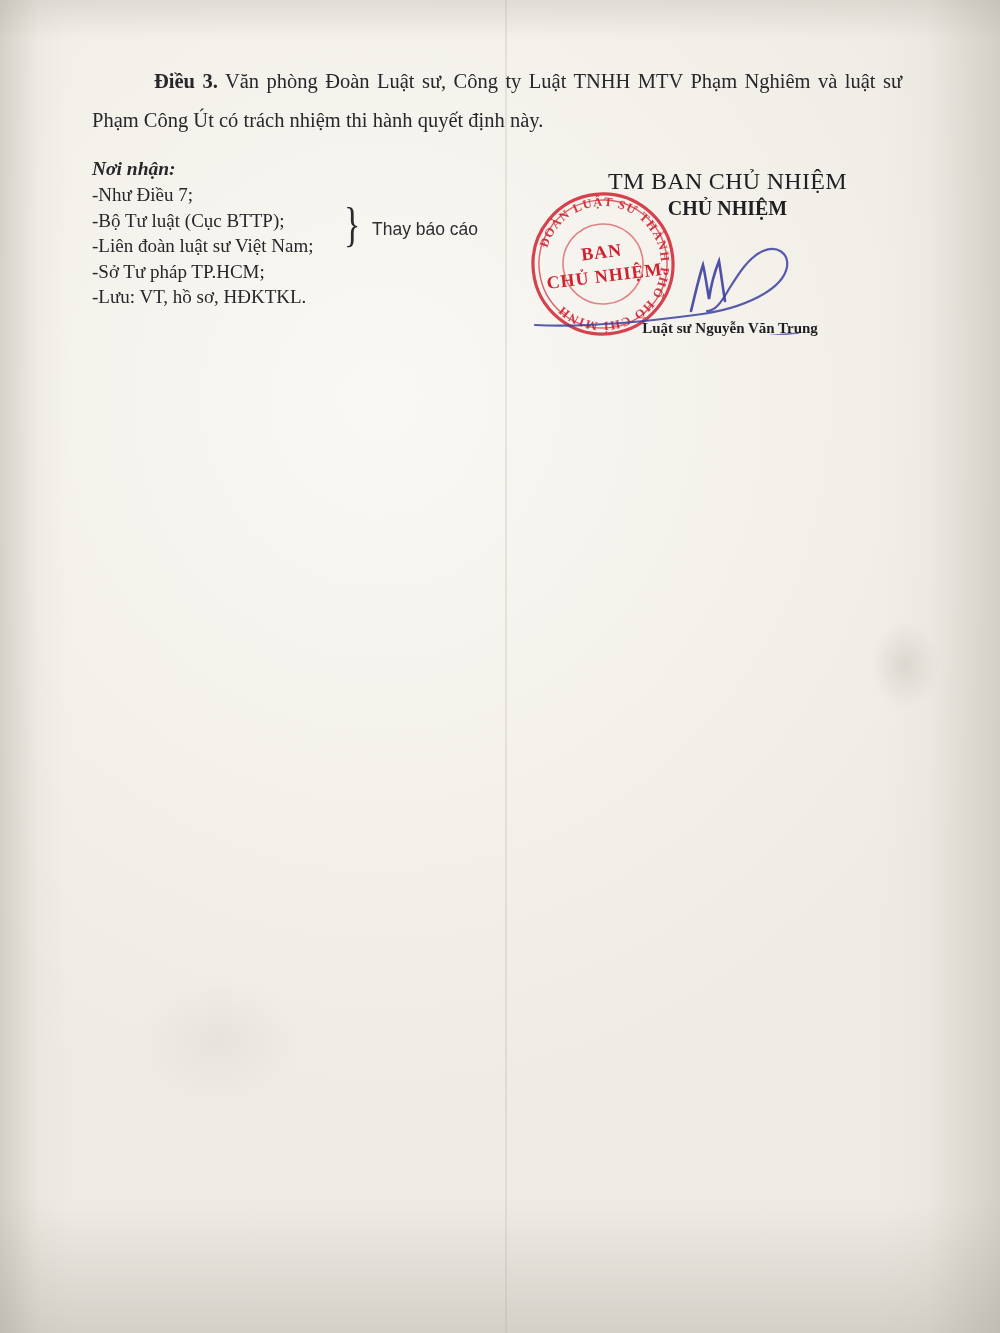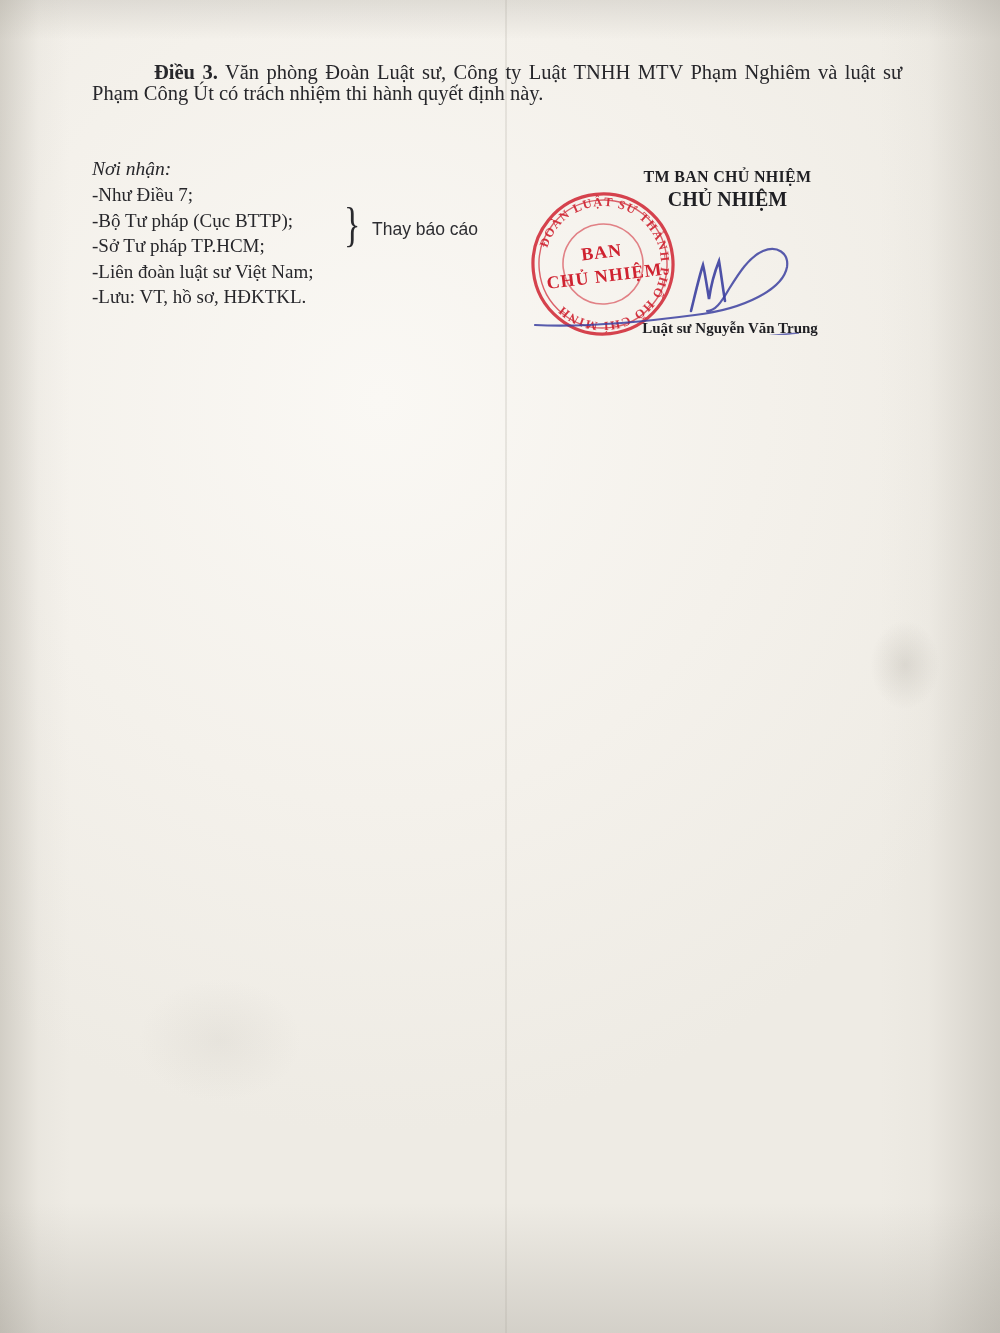--- a/index.html
+++ b/index.html
@@ -61,36 +61,36 @@
     pointer-events: none;
   }
 
   
   .article {
     position: absolute;
     left: 92px;
     top: 62px;
     width: 810px;
     font-size: 20.5px;
-    line-height: 21px;
+    line-height: 39px;
     color: #27272b;
     text-align: justify;
   }
   .article .indent { display: inline-block; width: 62px; }
   .article b { font-weight: bold; }
 
   .recipients {
     position: absolute;
     left: 92px;
     top: 158px;
     width: 330px;
     color: #27272b;
   }
   .recipients .title {
-    font-weight: normal;
+    font-weight: bold;
     font-style: italic;
     font-size: 19.5px;
     margin-bottom: 2px;
   }
   .recipients ul {
     list-style: none;
     margin: 0;
     padding: 0;
     font-size: 19px;
     line-height: 25.5px;
@@ -117,22 +117,22 @@
   
   .sig-block {
     position: absolute;
     left: 555px;
     top: 168px;
     width: 345px;
     text-align: center;
     color: #1f1f23;
   }
   .sig-block .line1 {
-    font-weight: bold;
-    font-size: 16px;
+    font-weight: normal;
+    font-size: 24px;
     letter-spacing: 0.3px;
     text-align: center;
   }
   .sig-block .line2 {
     font-weight: bold;
     font-size: 20px;
     margin-top: 2px;
   }
   .sig-name {
     position: absolute;
@@ -195,23 +195,23 @@
 
   <div class="article">
     <span class="indent"></span><b>Điều 3.</b>
     <span>Văn phòng Đoàn Luật sư, Công ty Luật TNHH MTV Phạm Nghiêm và luật sư Phạm Công Út có trách nhiệm thi hành quyết định này.</span>
   </div>
 
   <div class="recipients">
     <div class="title">Nơi nhận:</div>
     <ul>
       <li>-Như Điều 7;</li>
-      <li>-Bộ Tư pháp (Cục BTTP);</li>
+      <li>-Bộ Tư luật (Cục BTTP);</li>
+      <li>-Liên đoàn luật sư Việt Nam;</li>
       <li>-Sở Tư pháp TP.HCM;</li>
-      <li>-Liên đoàn luật sư Việt Nam;</li>
       <li>-Lưu: VT, hồ sơ, HĐKTKL.</li>
     </ul>
   </div>
 
   <div class="brace">}</div>
   <div class="thay-bao-cao">Thay báo cáo</div>
 
   <div class="sig-block">
     <div class="line1">TM BAN CHỦ NHIỆM</div>
     <div class="line2">CHỦ NHIỆM</div>

